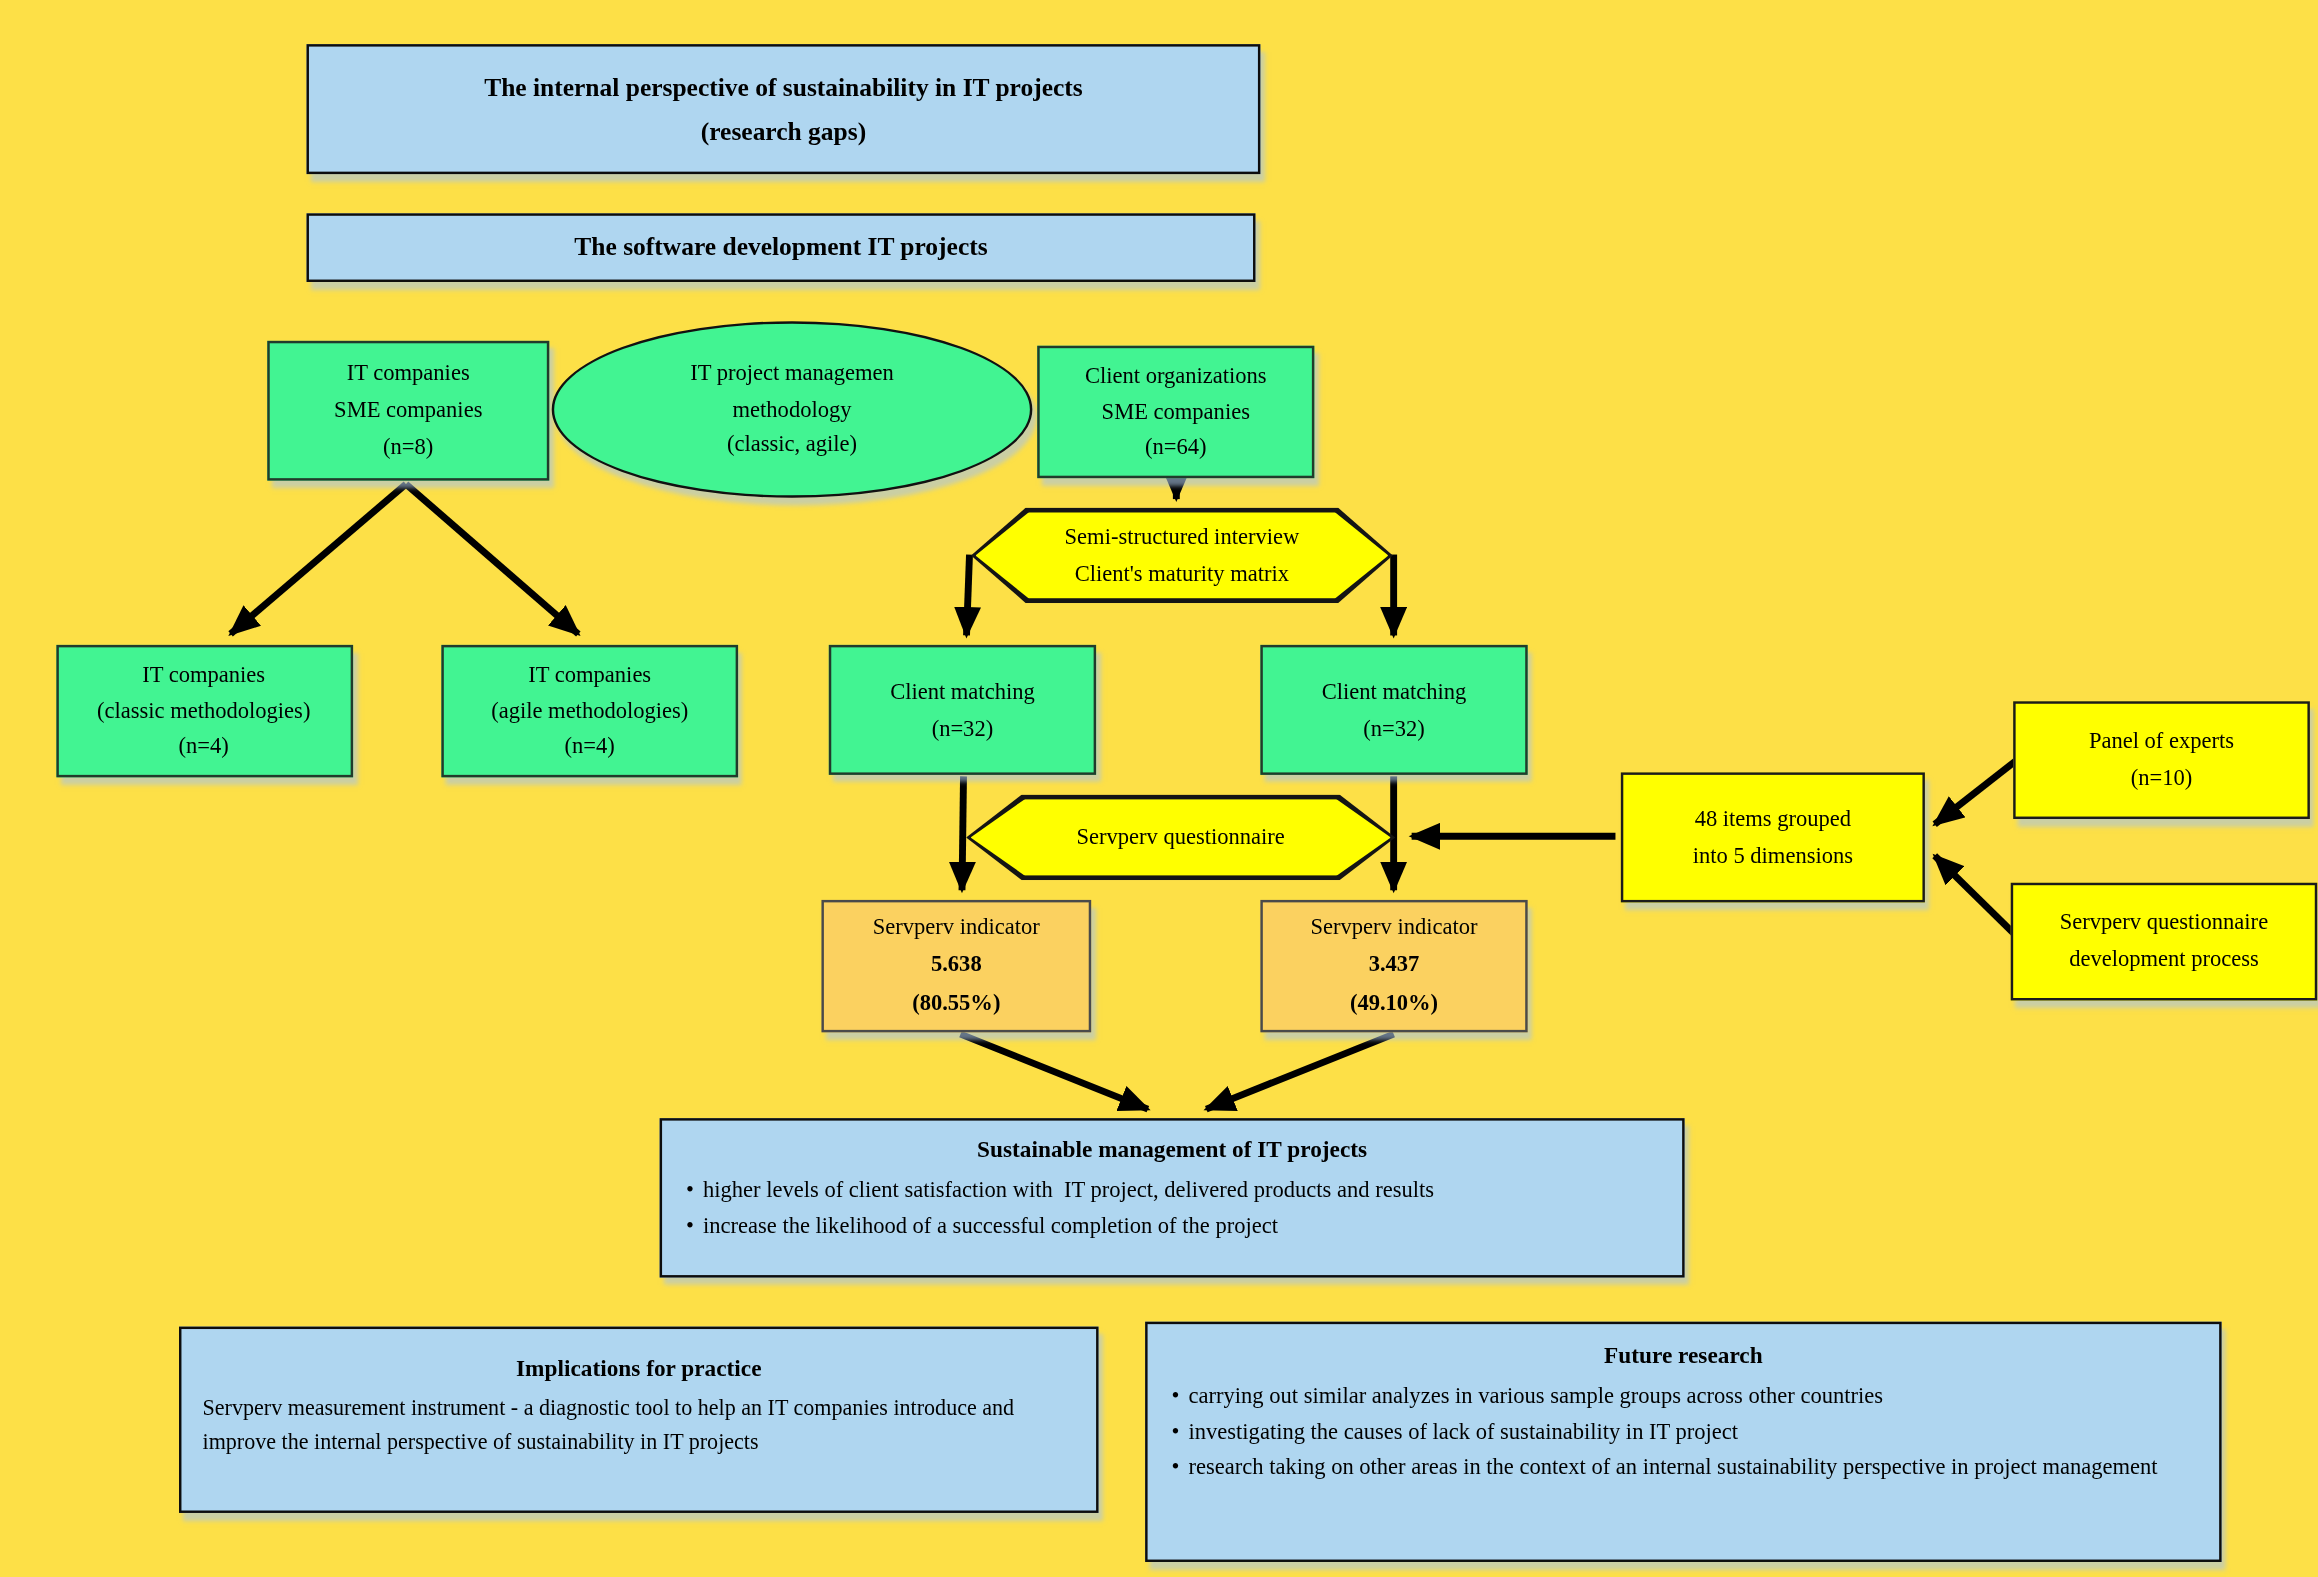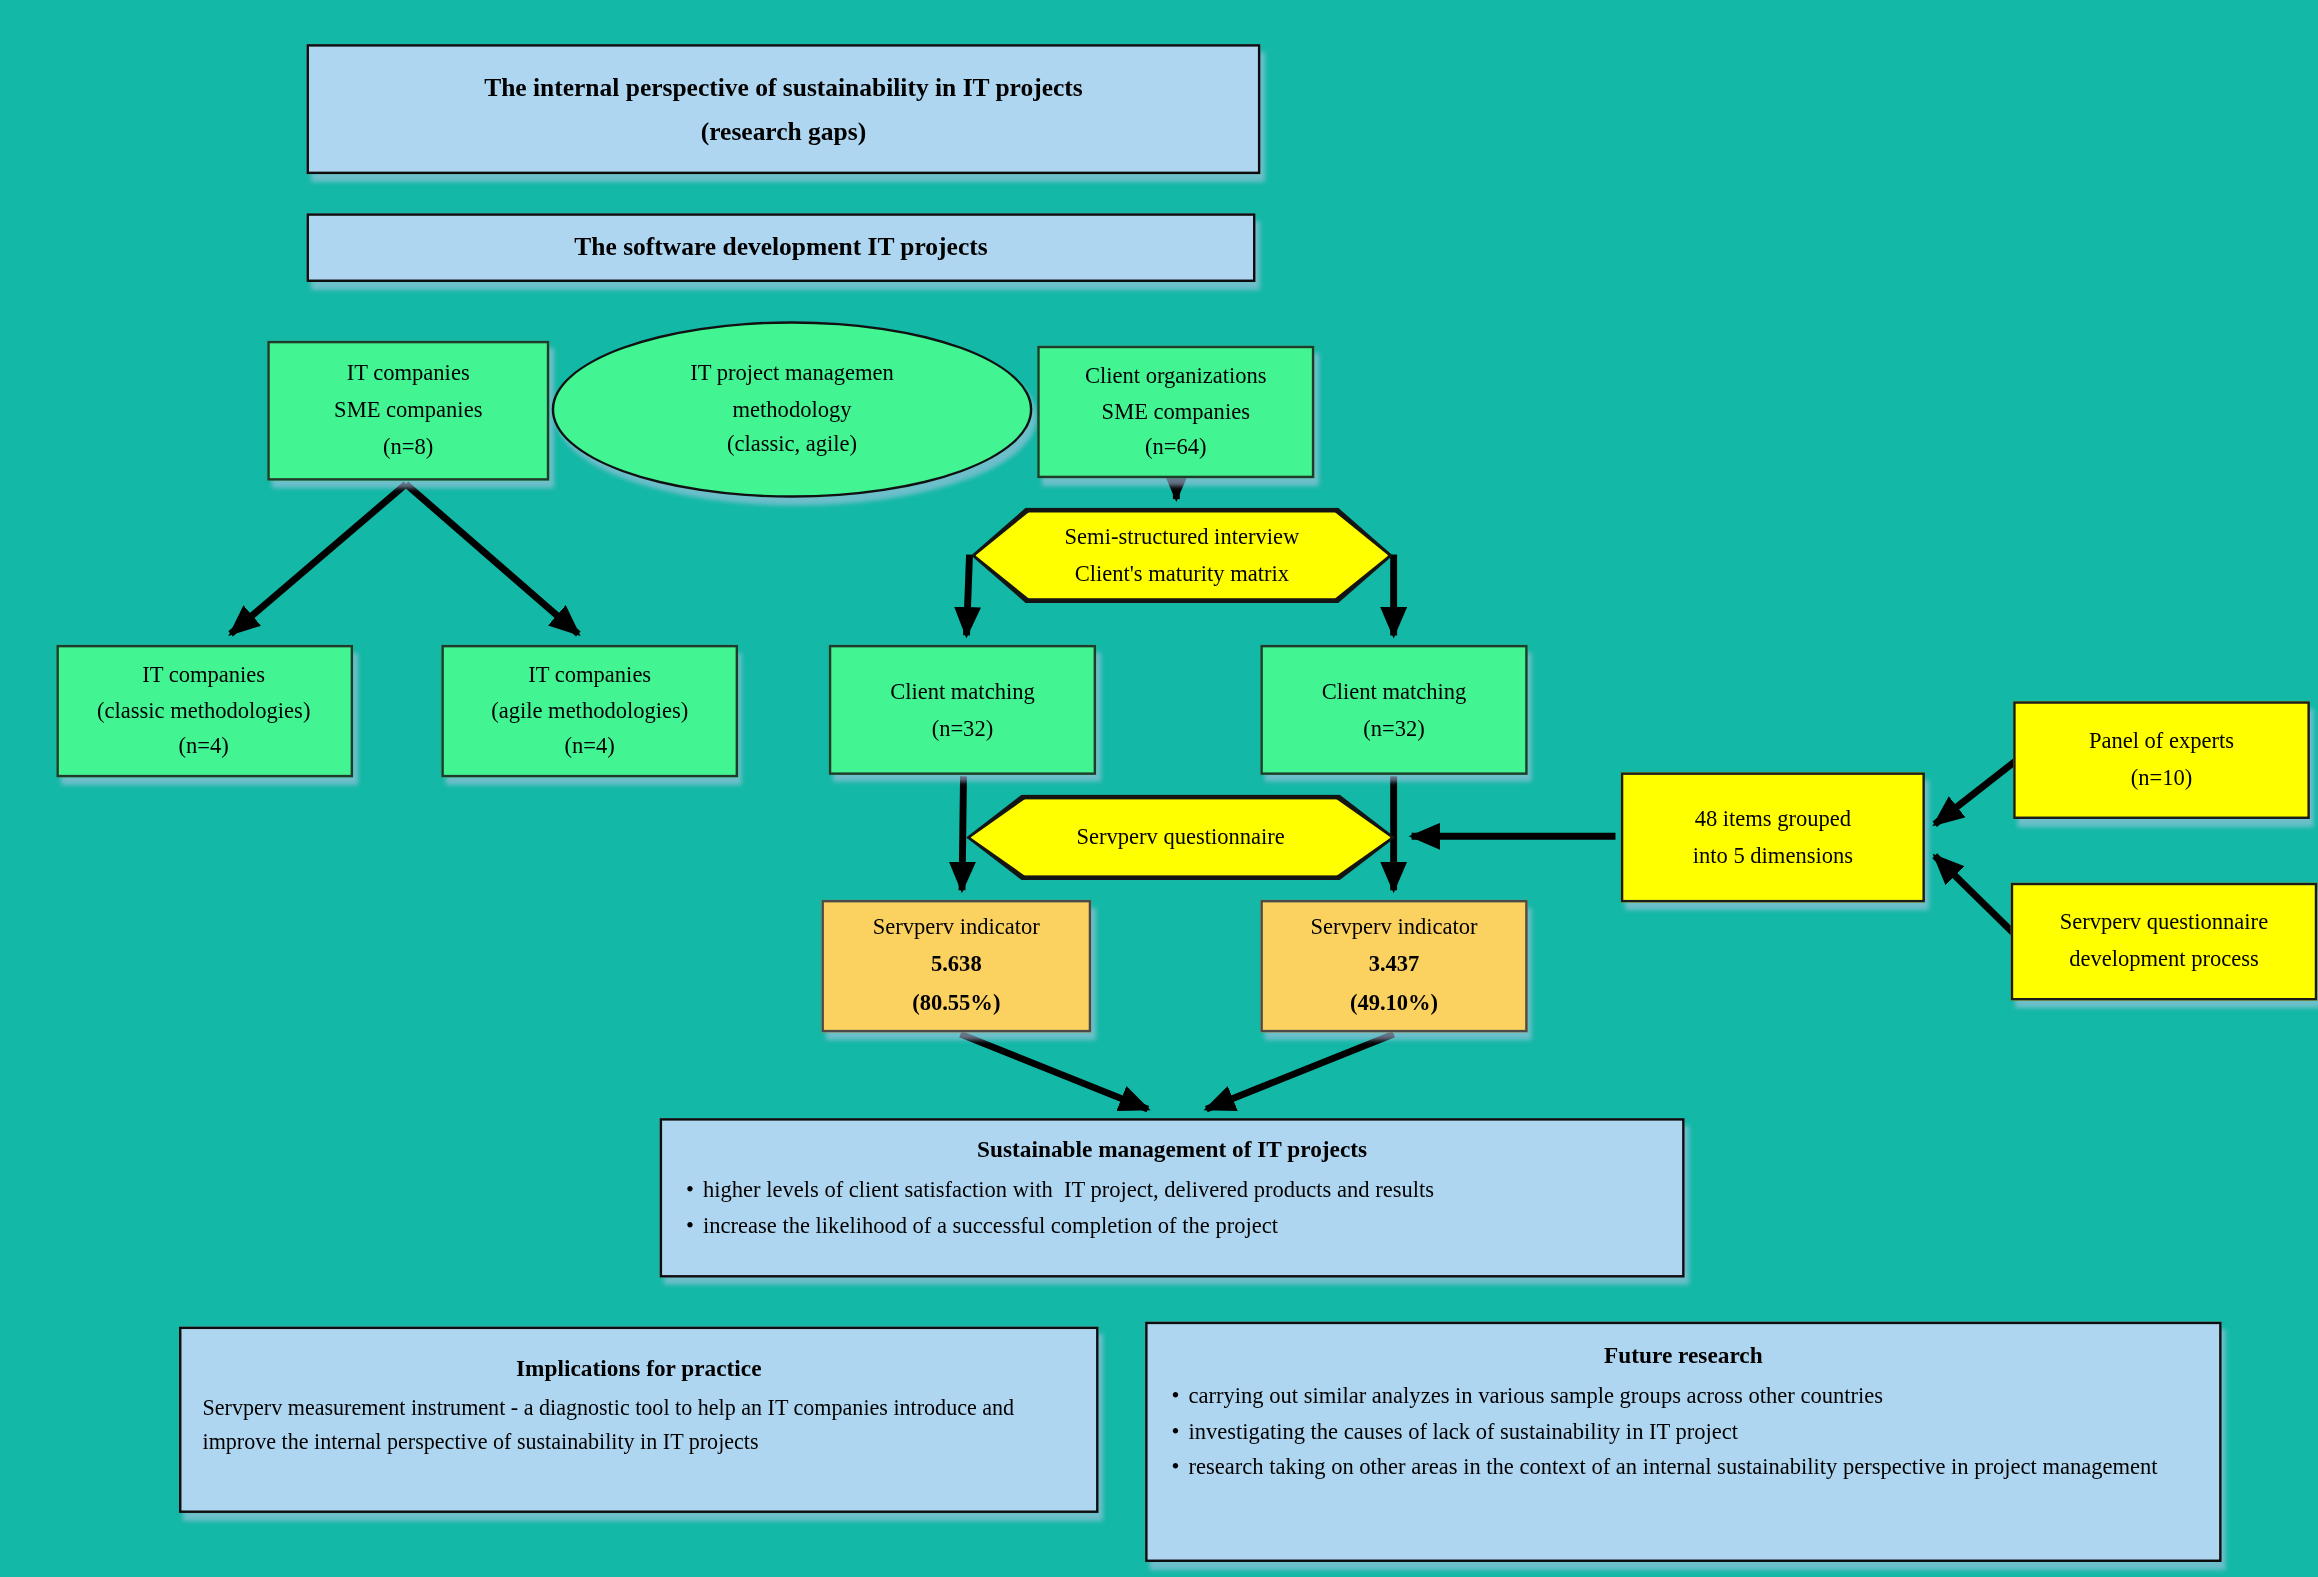--- a/index.html
+++ b/index.html
@@ -1,16 +1,16 @@
 <!DOCTYPE html>
 <html style="--blue: #afd6f0; --green: #42f492; --yellow: #ffff00; --orange: #fbd160;font-size:9.8px"><head>
 <meta charset="utf-8">
 <style>
   html,body{margin:0;padding:0;background:#ffffff;}
-  #canvas{position:relative;width:2319px;height:1577px;background:#14b8a6;overflow:hidden;}
+  #canvas{position:relative;width:2319px;height:1577px;background:#fde047;overflow:hidden;}
   #stage{position:absolute;left:0;top:0;width:946px;height:643px;
          transform:scale(2.4521);transform-origin:0 0;
          font-family:"Liberation Serif", serif;color:#000;}
   .node{position:absolute;box-sizing:border-box;display:flex;flex-direction:column;
         align-items:center;justify-content:center;text-align:center;}
   .rect{border:1.2px solid #1b1b1b;box-shadow:1.8px 3.1px 1.8px rgba(168,195,226,.6);}
   .blue{background:var(--blue);}
   .green{background:var(--green);border-color:#213b2b;}
   .yellowbox{background:var(--yellow);border-color:#1b1b1b;}
   .orange{background:var(--orange);border-color:#4a4a4a;}

